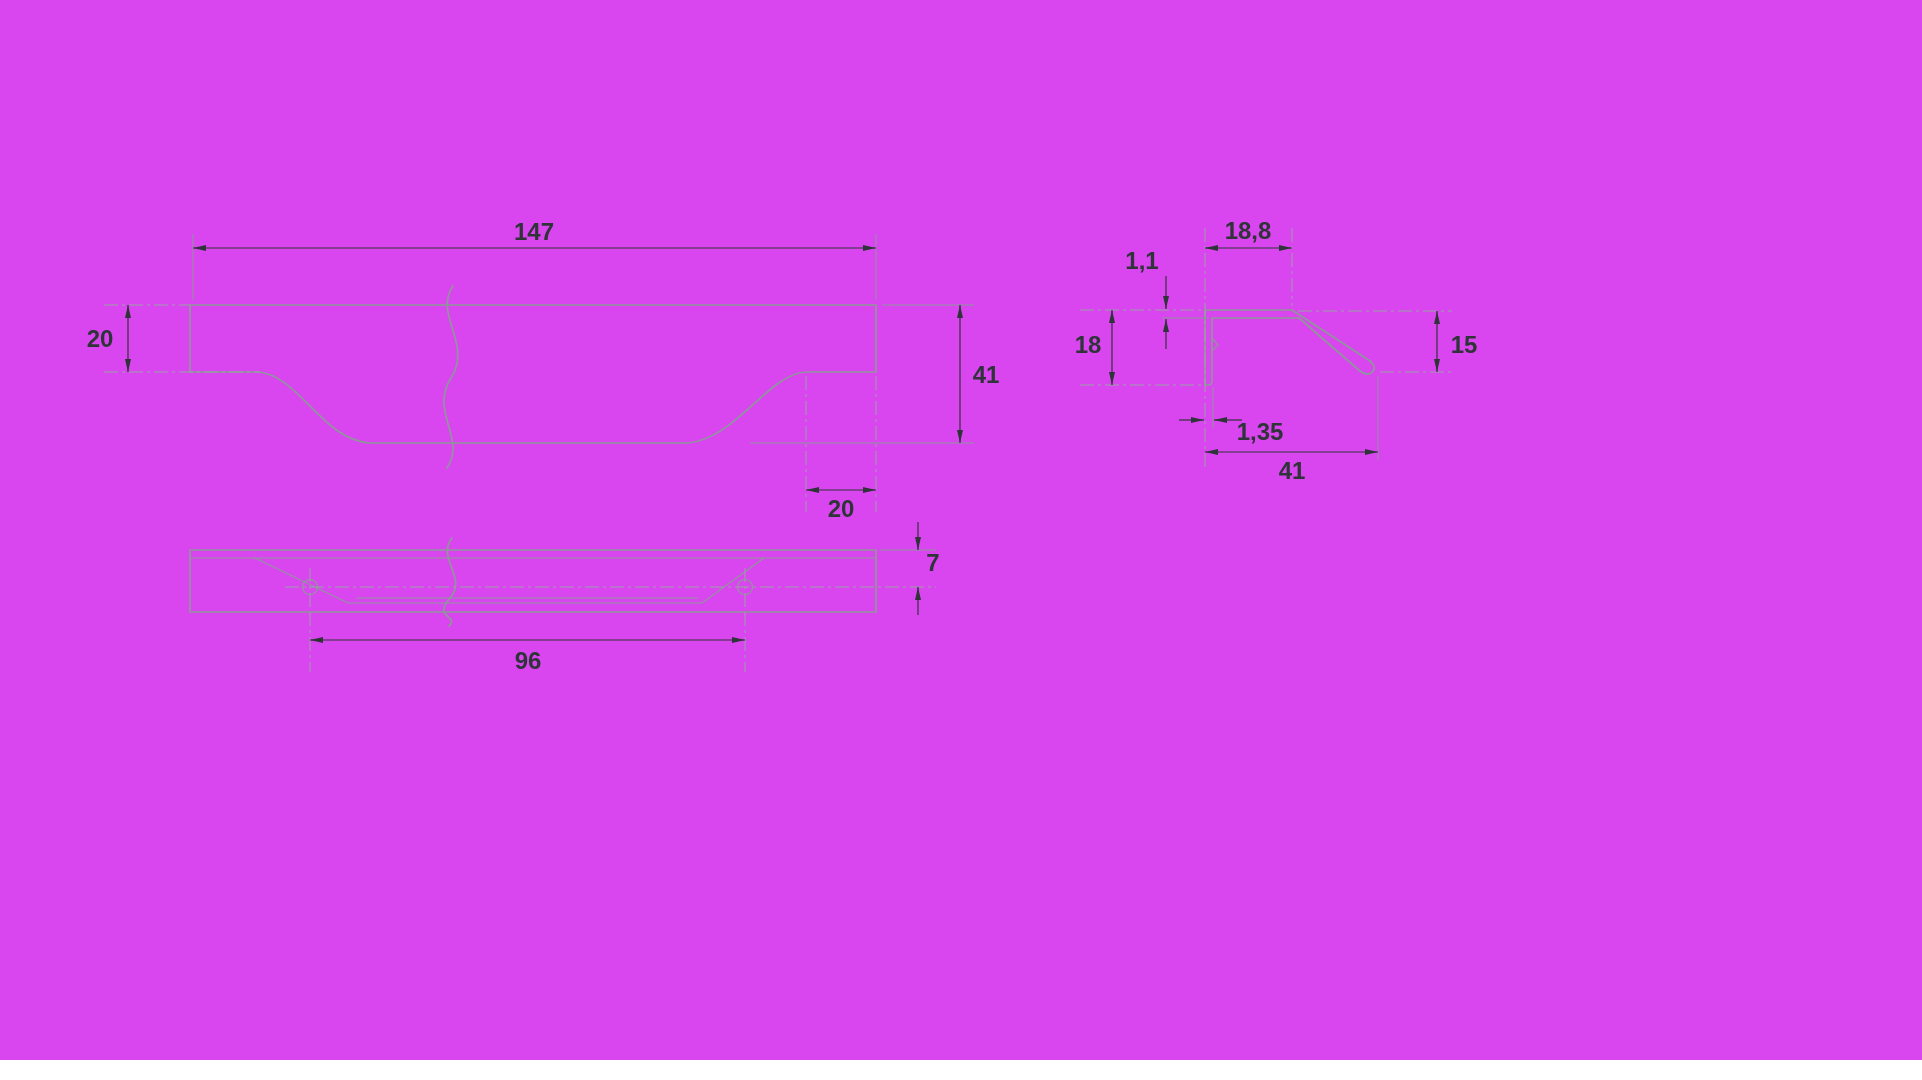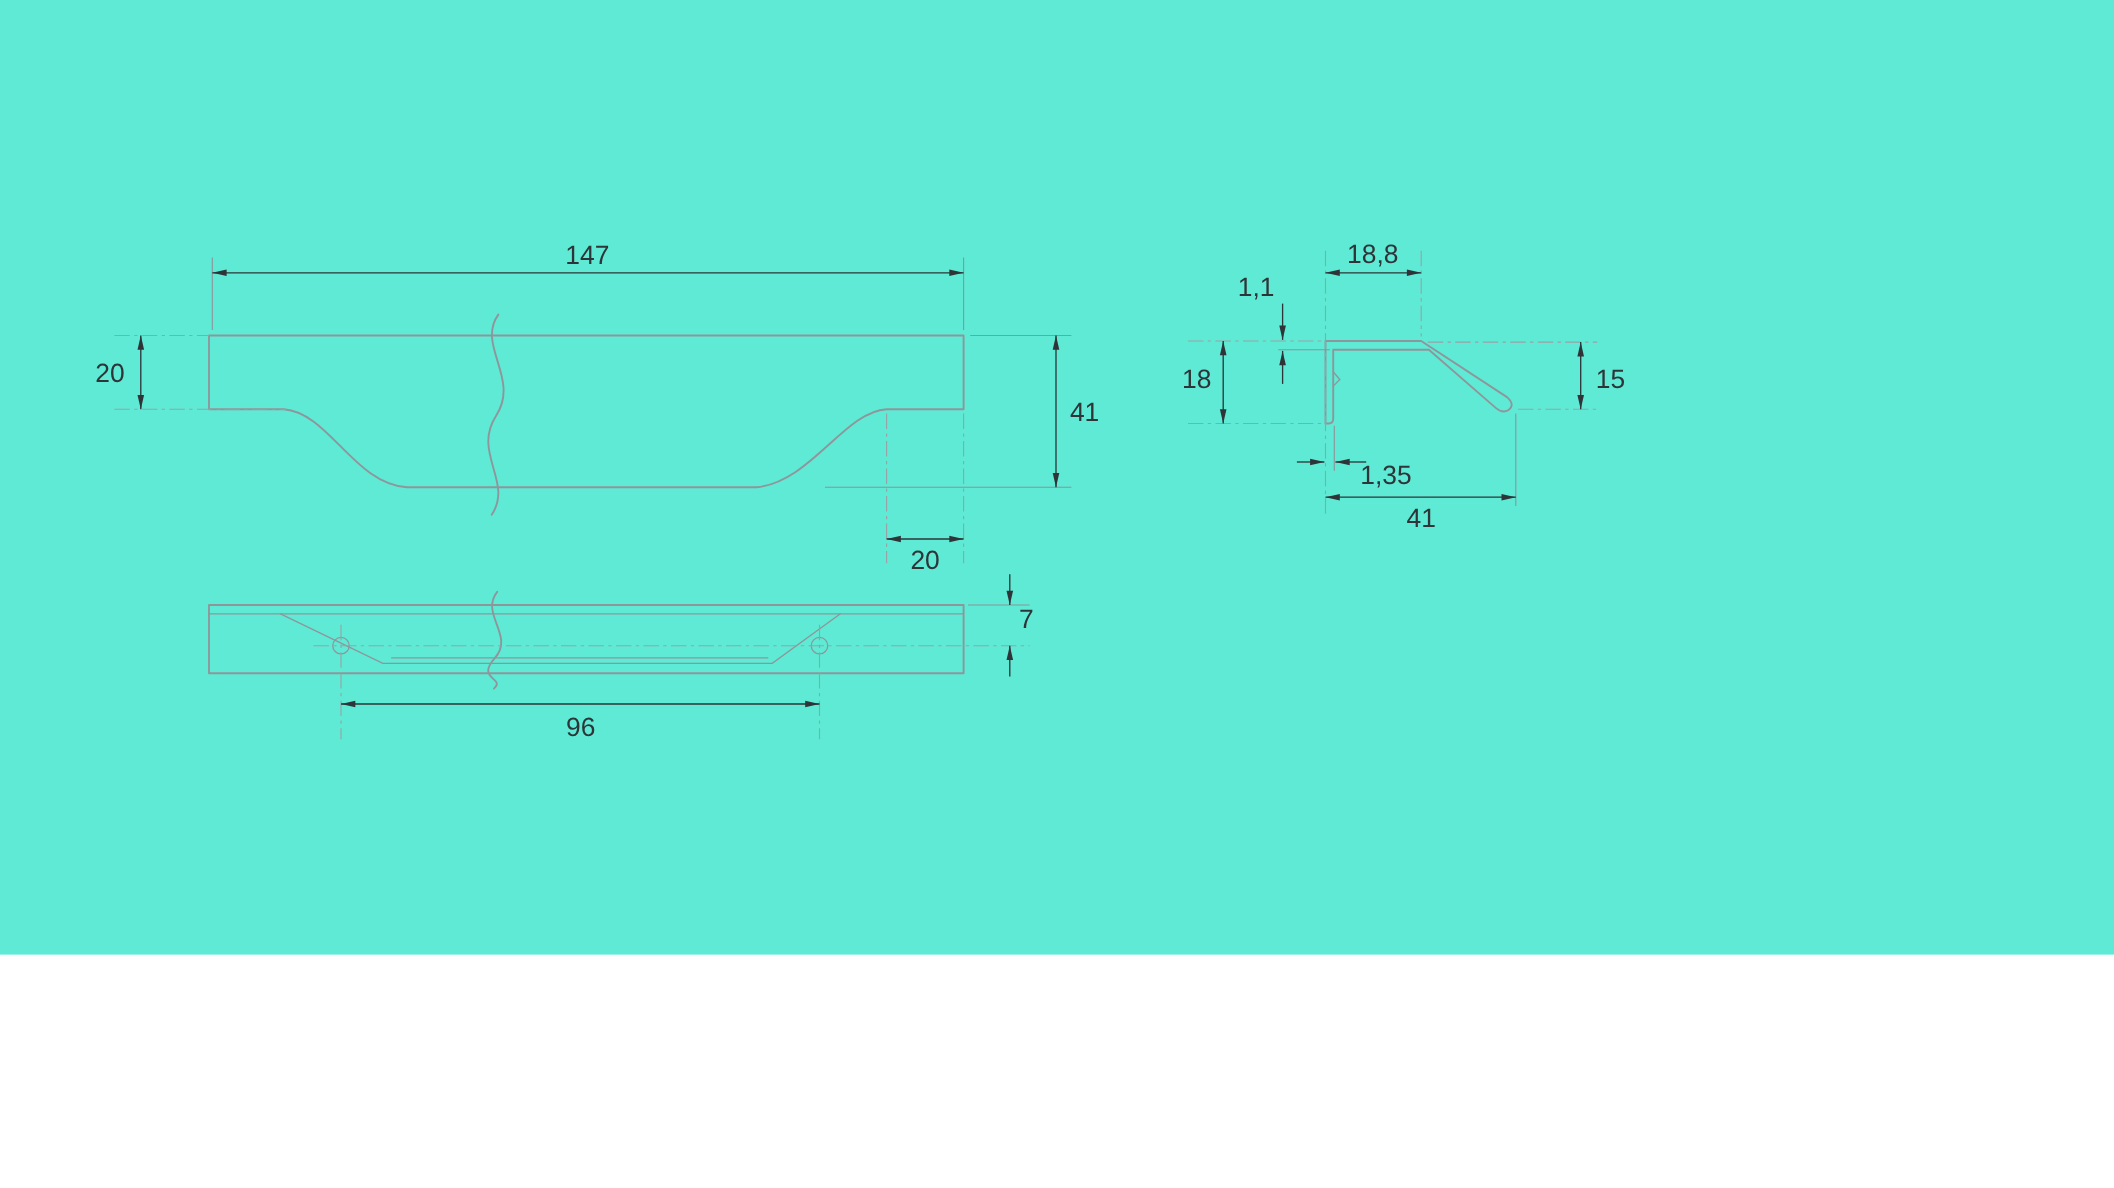--- a/index.html
+++ b/index.html
@@ -1,17 +1,17 @@
 <!DOCTYPE html>
 <html><head>
 <meta charset="utf-8">
 <style>
   html,body{margin:0;padding:0;background:#ffffff;}
-  .canvas{position:relative;width:1922px;height:868px;background:#5eead4;overflow:hidden;
-          font-family:"Liberation Sans","DejaVu Sans",sans-serif;}
+  .canvas{position:relative;width:1922px;height:1060px;background:#d946ef;overflow:hidden;
+          font-family:"Liberation Sans","DejaVu Sans",sans-serif;font-weight:bold;}
   svg{position:absolute;left:0;top:0;}
   text{font-family:"Liberation Sans","DejaVu Sans",sans-serif;font-size:24px;fill:#2e3438;text-anchor:middle;}
   .part{stroke:#8f969b;stroke-width:1.7;fill:none;stroke-linejoin:round;stroke-linecap:round;}
   .thin{stroke:#8f969b;stroke-width:1.2;fill:none;stroke-linecap:round;}
   .dim{stroke:#2e3438;stroke-width:1.2;fill:none;}
   .ext{stroke:#8d949a;stroke-width:1;fill:none;}
   .cl{stroke:#9aa1a6;stroke-width:1;fill:none;stroke-dasharray:14 4 3 4;}
 </style>
 </head>
 <body>

